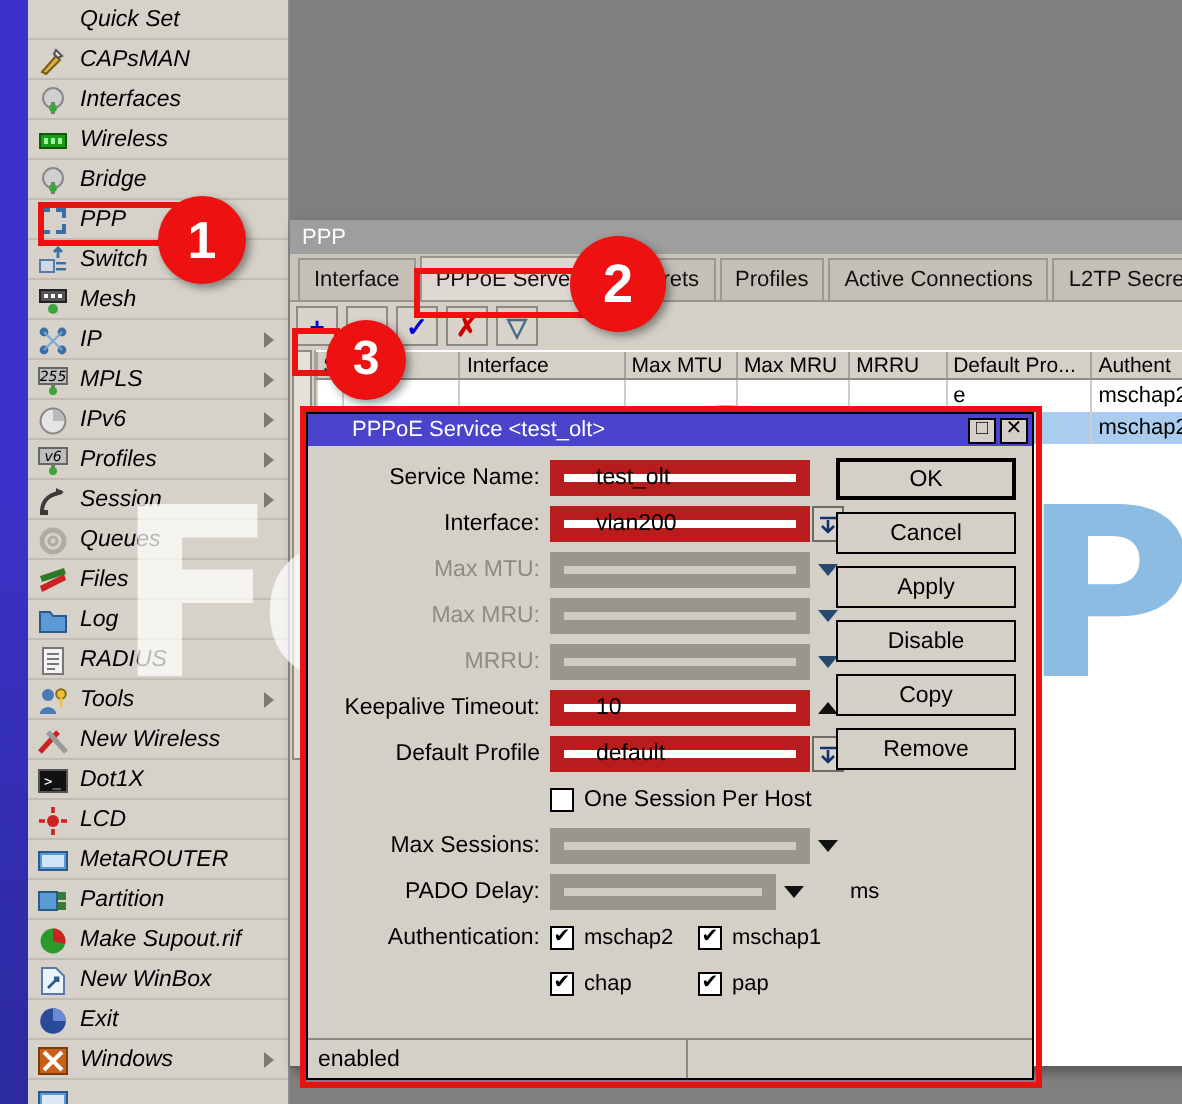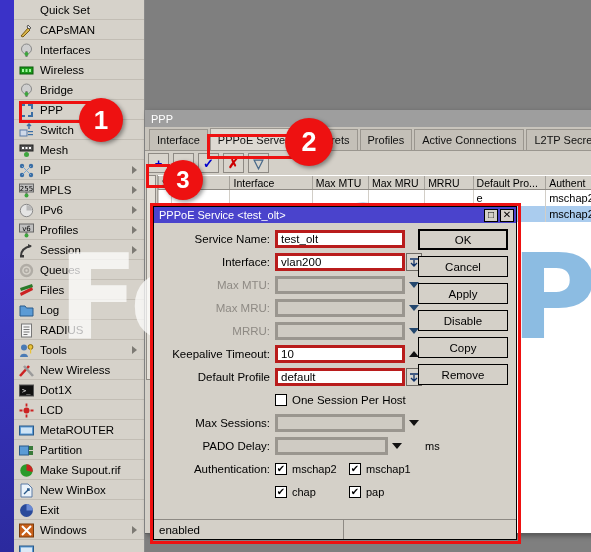--- a/index.html
+++ b/index.html
@@ -23,20 +23,21 @@
     width:14px; height:100%;
     background:linear-gradient(to bottom,#3a32c8 0%, #3a32c8 45%, #2b2a9e 100%);
     position:relative;
     overflow:hidden;
   }
   #menu-list {
     flex:1; height:100%;
     background:#d6d2ca;
     border-right:1px solid #8a8a8a;
     overflow:hidden;
+    font-style:italic;
   }
   .menu-item {
     height:20px;
     display:flex; align-items:center;
     padding-left:5px;
     border-bottom:1px solid #c2bdb4;
     color:#000;
     font-size:11.5px;
     position:relative;
   }
@@ -180,21 +181,21 @@
     width:364px; height:334px;
     background:#d4d0c8;
     border:1px solid #000;
     z-index:50;
   }
   #dlg-title {
     height:16px;
     background:#4a43cc;
     color:#fff; font-size:11px;
     display:flex; align-items:center;
-    padding-left:5px;
+    padding-left:22px;
   }
   #dlg-title .sp { flex:1; }
   .title-btn {
     width:14px; height:13px;
     background:#d4d0c8;
     border:1px solid #000;
     margin-right:2px;
     display:flex; align-items:center; justify-content:center;
     font-size:10px; color:#000; line-height:1;
   }
@@ -205,22 +206,22 @@
     padding-left:6px;
   }
   .row .lbl {
     width:115px; text-align:right; padding-right:5px;
     font-size:11.5px; color:#000; white-space:nowrap;
   }
   .row .lbl.dim { color:#8e8a84; }
   .fld {
     height:18px;
     background:#ffffff;
-    border:3px solid #b91c1c;
-    padding:1px 3px;
+    border:7px solid #b91c1c;
+    padding:1px 16px;
     font-size:11.5px;
     display:flex; align-items:center;
     color:#000;
   }
   .fld.dis { background:#cfcbc3; border-color:#9a968f; }
   .dd {
     width:16px; height:18px; margin-left:1px;
     background:#d8d4cc; border:1px solid #6e6a64;
     display:flex; align-items:center; justify-content:center;
   }

